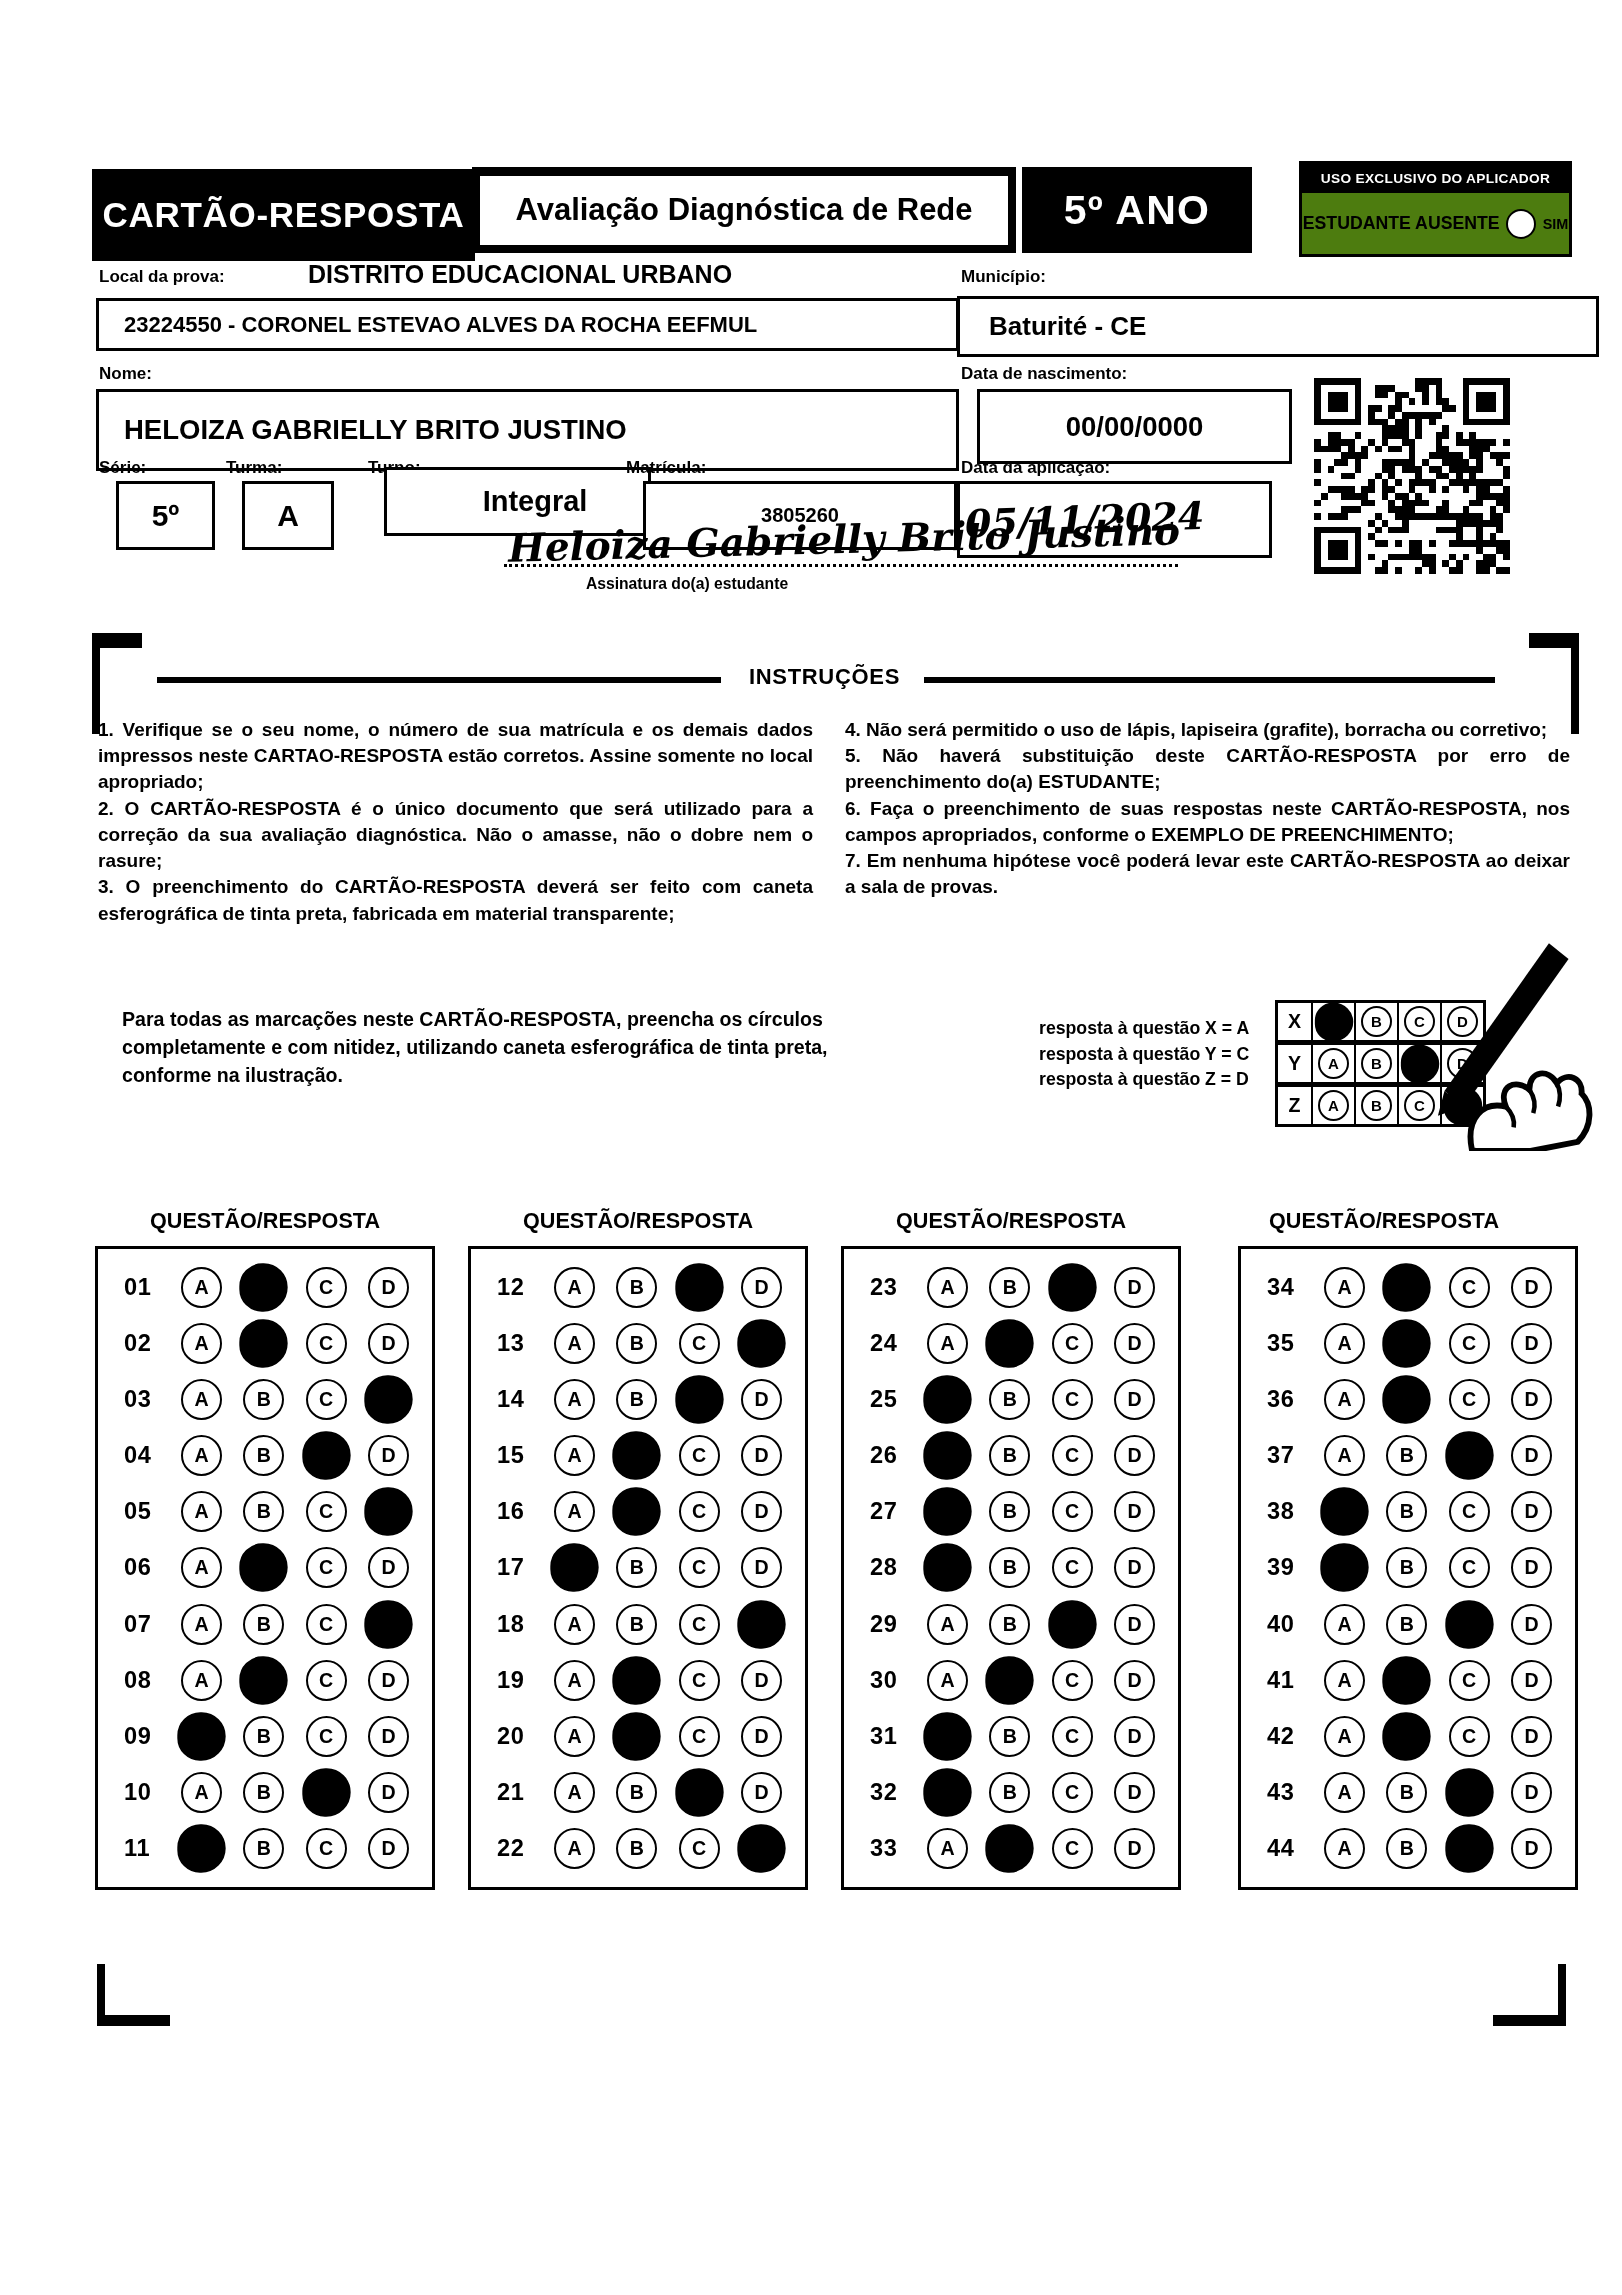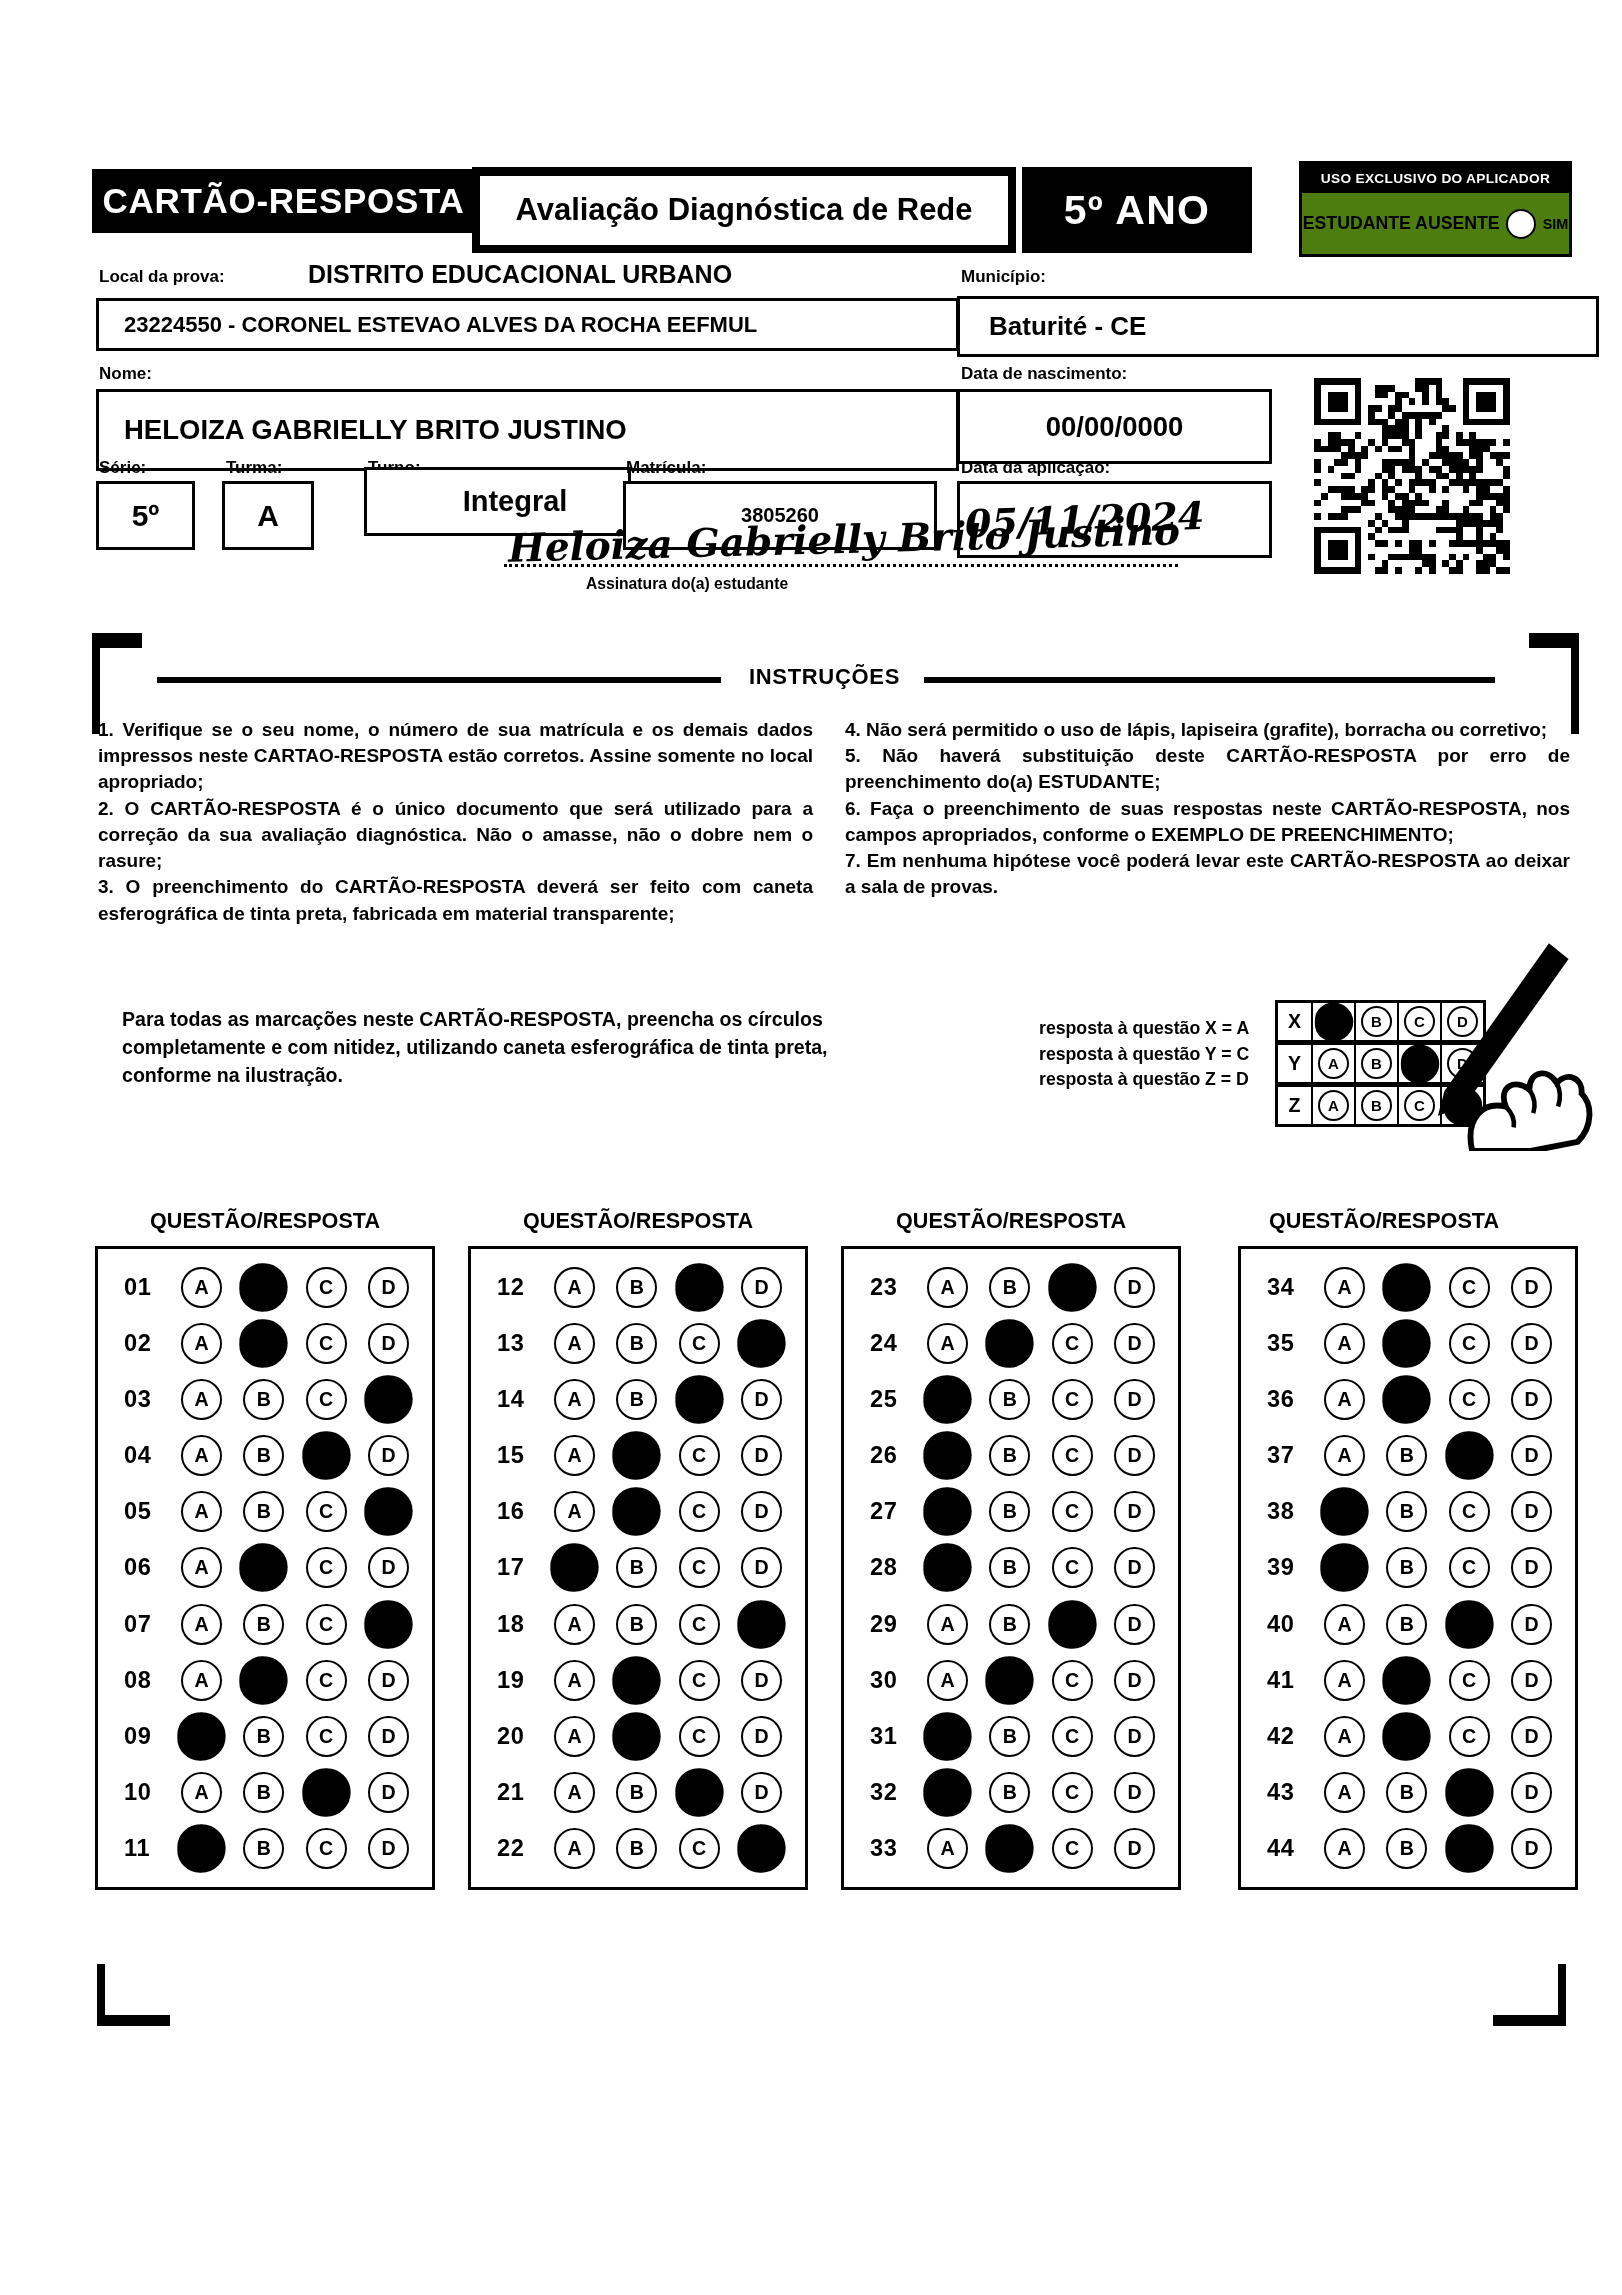--- a/index.html
+++ b/index.html
@@ -1,36 +1,36 @@
 <!DOCTYPE html>
 <html style="font-size:10.5px"><head>
 <meta charset="utf-8">
 <style>
   html,body{margin:0;padding:0;}
   body{width:1623px;height:2295px;background:#e9e9e9;font-family:"Liberation Sans",sans-serif;}
   .page{position:relative;width:1623px;height:2295px;background:#fff;color:#000;overflow:hidden;}
 
   
   .hdr-black{position:absolute;background:#000;color:#fff;display:flex;align-items:center;justify-content:center;font-weight:bold;}
-  .cartao-box{left:92px;top:169px;width:383px;height:64px;font-size:35px;letter-spacing:0.7px;}
+  .cartao-box{left:92px;top:169px;width:383px;height:92px;font-size:35px;letter-spacing:0.7px;}
   .aval-outer{position:absolute;left:472px;top:167px;width:544px;height:86px;background:#000;}
   .aval-inner{position:absolute;left:7.9px;top:8.5px;right:7.9px;bottom:8.5px;background:#fff;color:#000;display:flex;align-items:center;justify-content:center;font-weight:bold;font-size:31px;}
   .ano-box{left:1022px;top:167px;width:230px;height:86px;font-size:41px;letter-spacing:1.3px;}
   .aplicador{position:absolute;left:1299px;top:161px;width:267px;height:90px;border:3.3px solid #000;background:#4d7c0f;}
   .aplicador-hdr{position:absolute;left:0;top:0;right:0;height:29px;background:#000;color:#fff;display:flex;align-items:center;justify-content:center;font-weight:bold;font-size:13.7px;letter-spacing:0.3px;}
   .aplicador-row{position:absolute;left:0;top:29px;right:0;bottom:0;display:flex;align-items:center;justify-content:center;gap:6.5px;font-weight:bold;}
   .absent-label{font-size:17.7px;}
   .absent-circle{width:26px;height:26px;border:2.6px solid #000;border-radius:50%;background:#fff;}
   .absent-option{font-size:14.4px;}
 
   
   .flabel{position:absolute;font-weight:bold;font-size:17px;}
   .fvalue-plain{position:absolute;font-weight:bold;font-size:25px;}
   .fbox{position:absolute;border:3.3px solid #000;background:#fff;display:flex;align-items:center;font-weight:bold;}
-  .fbox.center{justify-content:center;}
+  .fbox.center{justify-content:center;margin-left:20px;}
   .school-box{left:96px;top:298px;width:832px;height:47px;font-size:22px;padding-left:25px;}
   .municipio-box{left:957px;top:296px;width:607px;height:55px;font-size:26px;padding-left:29px;}
   .nome-box{left:96px;top:389px;width:832px;height:76px;font-size:27.5px;padding-left:25px;}
   .nasc-box{left:957px;top:389px;width:309px;height:69px;font-size:27.5px;}
   .serie-box{left:96px;top:481px;width:93px;height:63px;font-size:30px;}
   .turma-box{left:222px;top:481px;width:86px;height:63px;font-size:30px;}
   .turno-box{left:364px;top:467px;width:226px;height:63px;font-size:29px;padding-left:35px;}
   .matric-box{left:623px;top:481px;width:308px;height:63px;font-size:20px;}
   .aplic-box{left:957px;top:481px;width:309px;height:71px;overflow:visible;}
   .handwrite{font-family:"DejaVu Serif",serif;font-style:italic;font-weight:bold;}

